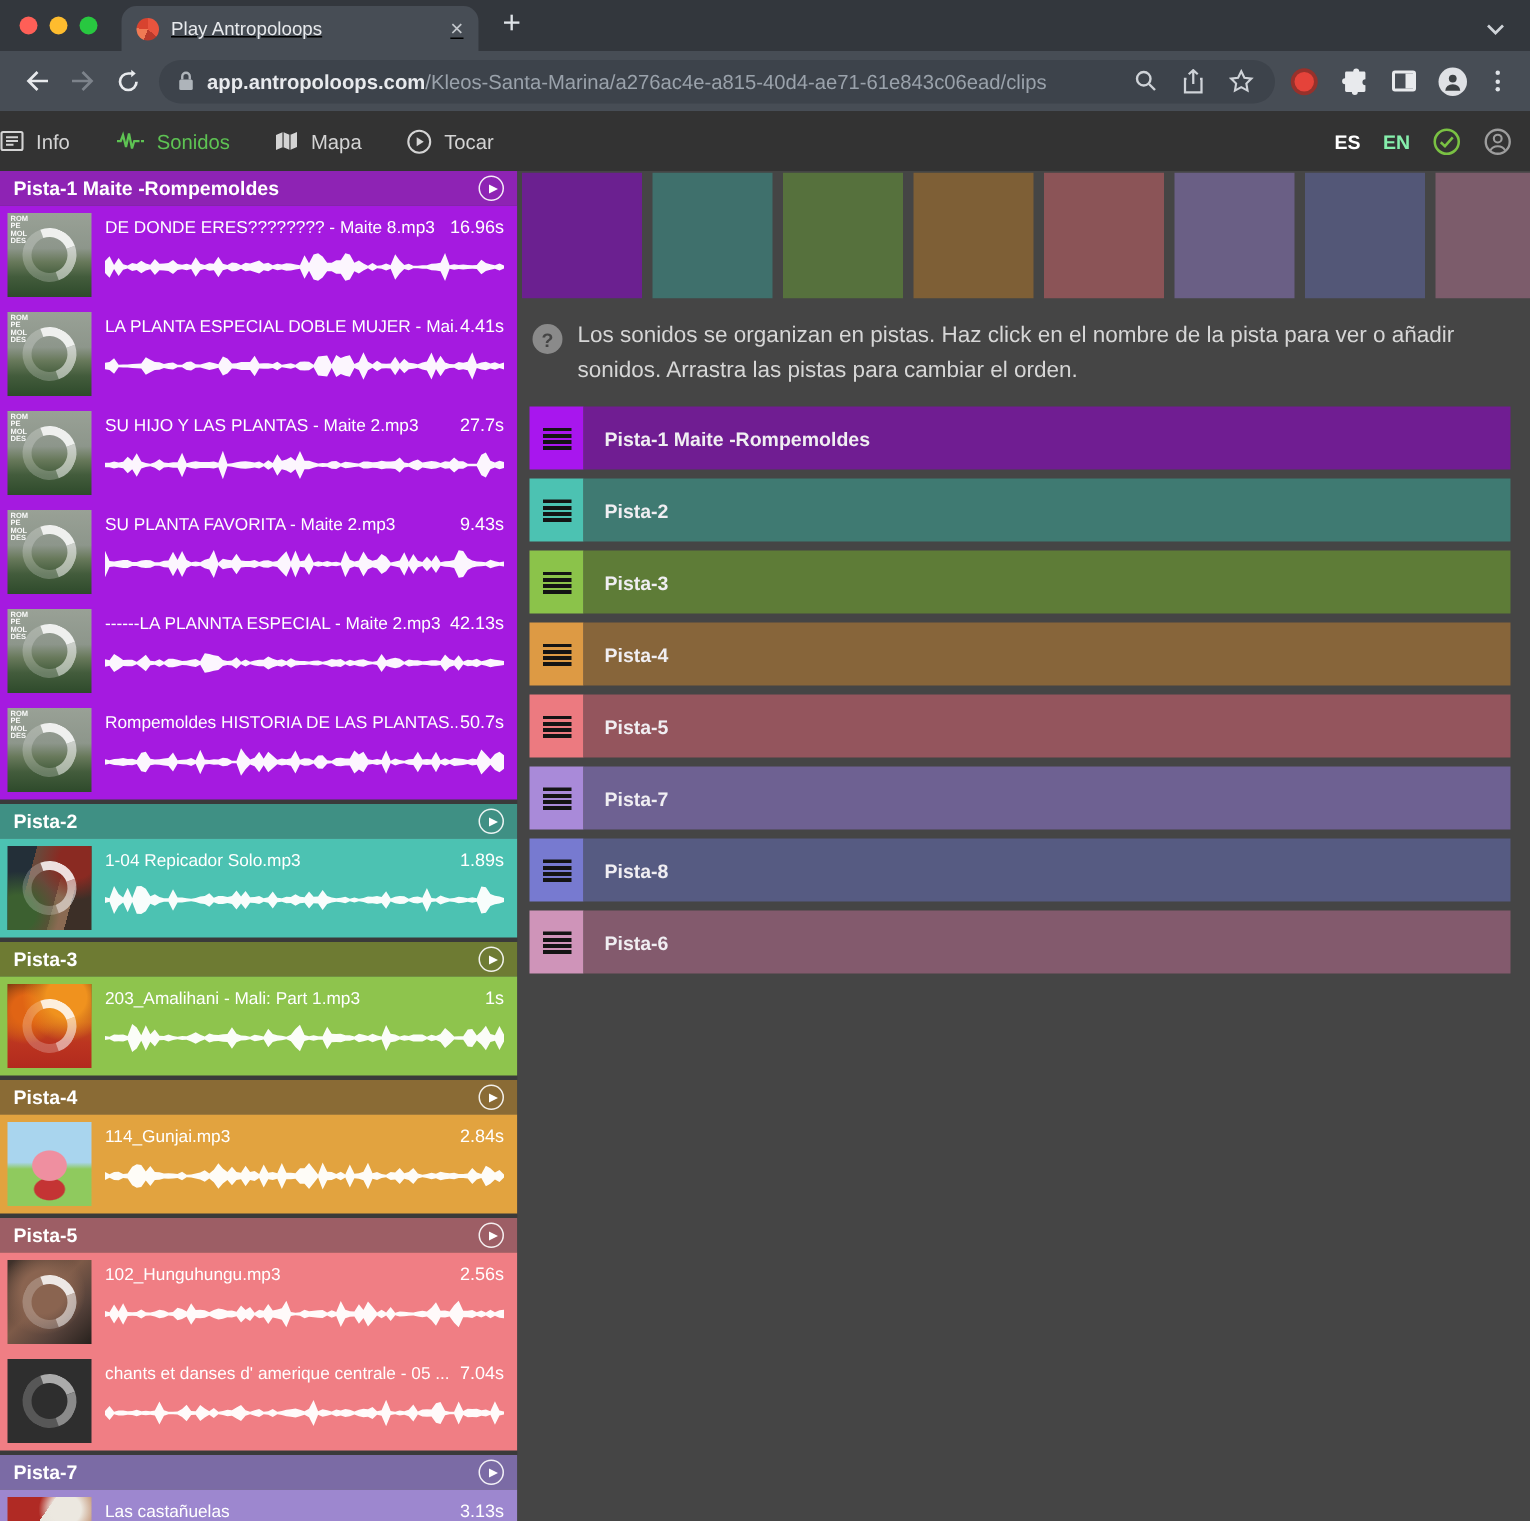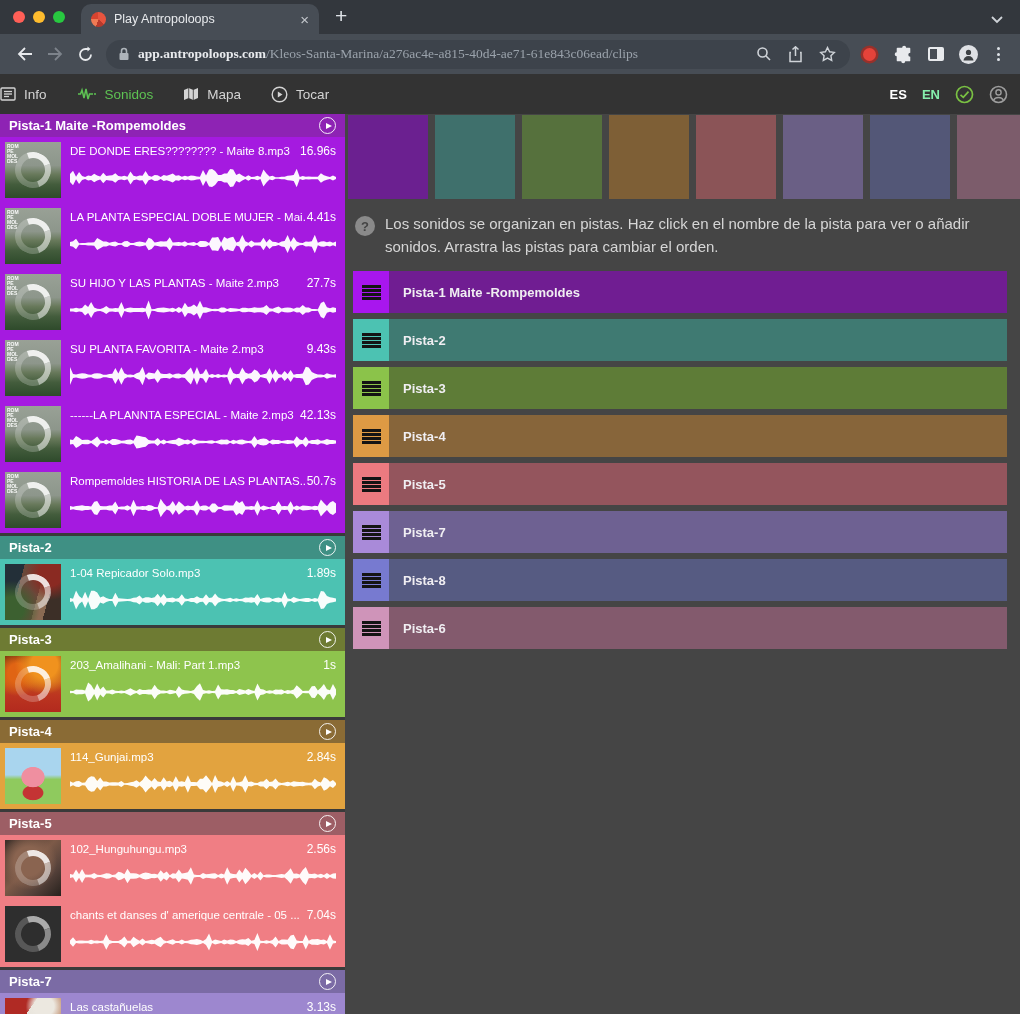--- a/index.html
+++ b/index.html
@@ -7,31 +7,31 @@
   html,body { width:1020px; height:1014px; overflow:hidden; background:#454545;
     font-family:"Liberation Sans", sans-serif; }
 
   
   #chrome{position:absolute;top:0;left:0;width:1020px;height:74px;}
   .tabstrip{height:34px;background:#33373d;display:flex;align-items:flex-end;}
   .traffic{display:flex;gap:8px;padding:0 16px 11px 13px;}
   .light{width:12px;height:12px;border-radius:50%;}
   .light.red{background:#ff5f57;} .light.yellow{background:#febc2e;} .light.green{background:#28c840;}
   .tab{height:30px;width:238px;background:#474d55;border-radius:10px 10px 0 0;
-    display:flex;align-items:center;padding:0 10px;gap:8px;}
+    display:flex;align-items:center;padding:0 10px;gap:8px;text-decoration:underline;}
   .favicon{width:15px;height:15px;border-radius:50%;flex:none;
     background:conic-gradient(#e8543e 0 130deg,#b83a2c 130deg 200deg,#ef7a54 200deg 275deg,#d8432f 275deg 360deg);}
   .tab-title{font-size:12.5px;color:#e8eaed;flex:1;white-space:nowrap;overflow:hidden;}
   .tab-close{color:#c3c7cc;font-size:15px;line-height:15px;cursor:default;}
   .newtab{color:#dfe3e8;font-size:21px;font-weight:300;padding:0 0 6px 16px;}
   .tab-chevron{margin-left:auto;margin-right:16px;padding-bottom:10px;}
   .toolbar{height:40px;background:#474d55;display:flex;align-items:center;padding:0 10px;}
   .navbtn{width:30px;height:30px;display:flex;align-items:center;justify-content:center;flex:none;}
   .omnibox{flex:1;height:29px;border-radius:15px;background:#3d434b;display:flex;align-items:center;
-    padding:0 12px;margin:0 8px 0 6px;gap:8px;min-width:0;font-family:Liberation Serif, serif;}
+    padding:0 12px;margin:0 8px 0 6px;gap:8px;min-width:0;}
   .url{font-size:13.5px;white-space:nowrap;overflow:hidden;flex:1;}
   .url .host{color:#e8eaed;font-weight:bold;}
   .url .path{color:#9aa2ab;}
   .obx-icons{display:flex;gap:16px;align-items:center;flex:none;padding-right:2px;}
   .right-icons{display:flex;gap:15px;align-items:center;padding:0 6px 0 2px;flex:none;}
   .record-dot{width:13px;height:13px;border-radius:50%;background:#e5433a;box-shadow:0 0 0 2.5px #97312b;margin:0 3px;}
   .sb-icon{width:16px;height:14px;border:2px solid #e8eaed;border-radius:2px;position:relative;}
   .sb-icon i{position:absolute;right:0;top:0;bottom:0;width:5px;background:#e8eaed;}
   .avatar{width:19px;height:19px;border-radius:50%;background:#dfe1e5;display:flex;align-items:center;justify-content:center;}
   .dots{display:flex;flex-direction:column;gap:2.5px;padding:0 4px;}

